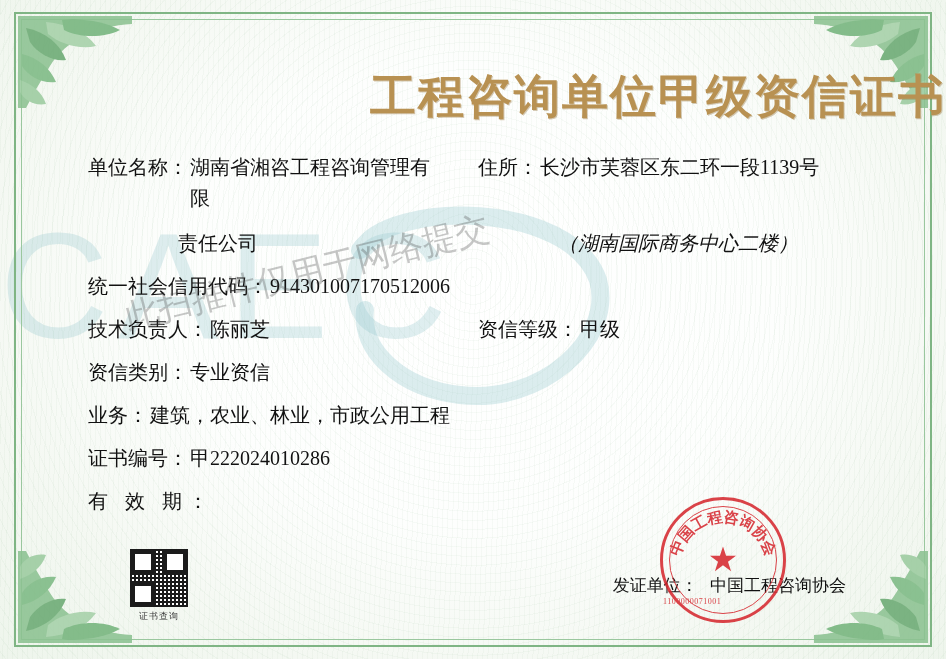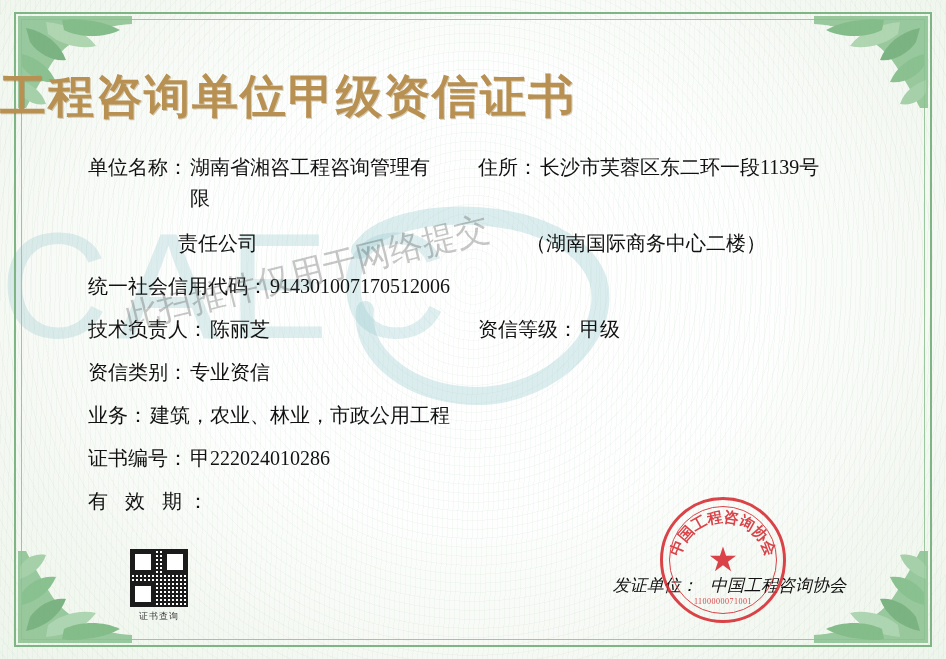--- a/index.html
+++ b/index.html
@@ -85,21 +85,21 @@
     left: 330px; top: 190px;
     width: 300px; height: 230px;
     border-radius: 50%;
     pointer-events: none;
   }
 
   .title {
     position: absolute;
     left: 0; right: 0;
     top: 66px;
-    text-align: left;
+    text-align: right;
     font-size: 46px;
     font-weight: bold;
     letter-spacing: 2px;
     color: #b89152;
     font-family: "DejaVu Sans", sans-serif;
     text-shadow: 1px 1px 0 rgba(140,105,50,0.35);
     white-space: nowrap;
   }
 
   .fields {
@@ -140,21 +140,22 @@
   }
   .value.wide {
     max-width: 250px;
   }
 
   .sub-line {
     margin-left: 90px;
     margin-top: 2px;
   }
   .sub-line.right {
-    margin-left: 48px;
+    margin-left: 80px;
+    font-style: italic;
   }
 
   
   .label-spaced {
     letter-spacing: 6px;
   }
 
   
   .qr-wrap {
     position: absolute;
@@ -198,21 +199,20 @@
   }
 
   
   .issuer {
     position: absolute;
     right: 100px;
     bottom: 62px;
     font-size: 17px;
     color: #111;
     white-space: nowrap;
-    font-style: italic;
   }
   .issuer .label { margin-right: 6px; }
 
   
   .seal {
     position: absolute;
     right: 160px;
     bottom: 36px;
     width: 120px;
     height: 120px;
@@ -236,21 +236,20 @@
     line-height: 1;
   }
   .seal-arc-text {
     position: absolute;
     inset: 0;
   }
   .seal-bottom-text {
     position: absolute;
     left: 0; right: 0;
     bottom: 14px;
-    text-align: center;
     font-size: 8px;
     color: #d5232a;
     letter-spacing: 0.5px;
   }
 
   
   .overlay-text {
     position: absolute;
     left: 120px;
     top: 250px;

